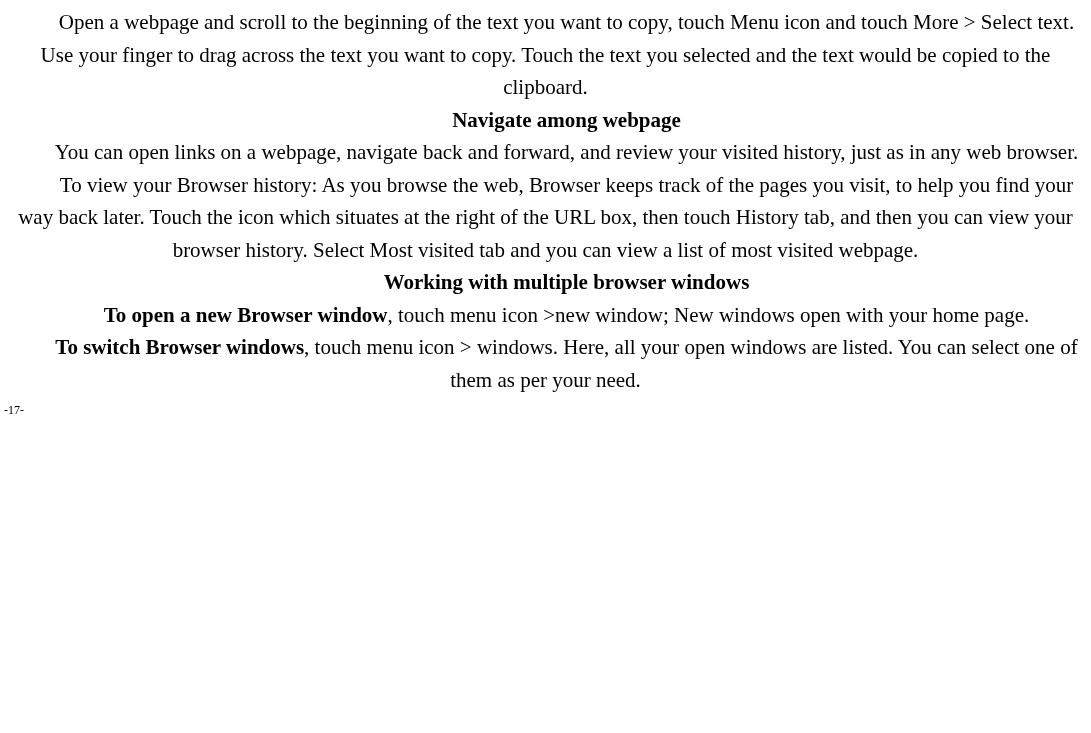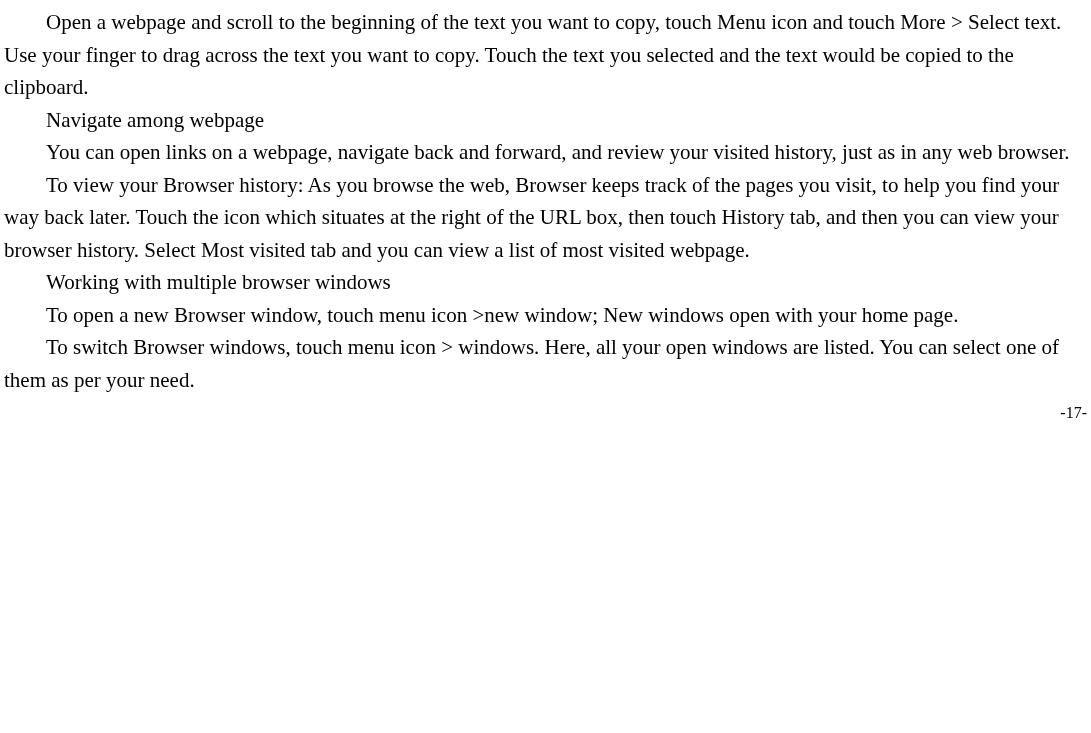--- a/index.html
+++ b/index.html
@@ -13,27 +13,28 @@
     width: 1091px;
     height: 733px;
     box-sizing: border-box;
   }
   .page {
     padding: 6px 4px 0 4px;
   }
   .para {
     margin: 0;
     text-indent: 42px;
+    text-align: center;
   }
   .bold {
-    font-weight: normal;
+    font-weight: bold;
   }
   .page-num {
-    text-align: right;
-    font-size: 16px;
+    text-align: left;
+    font-size: 12px;
     margin-top: 4px;
   }
 </style>
 </head>
 <body>
 
 <div class="page">
 
   <p class="para">Open a webpage and scroll to the beginning of the text you want to copy, touch Menu icon and touch More &gt; Select text. Use your finger to drag across the text you want to copy. Touch the text you selected and the text would be copied to the clipboard.</p>
 

